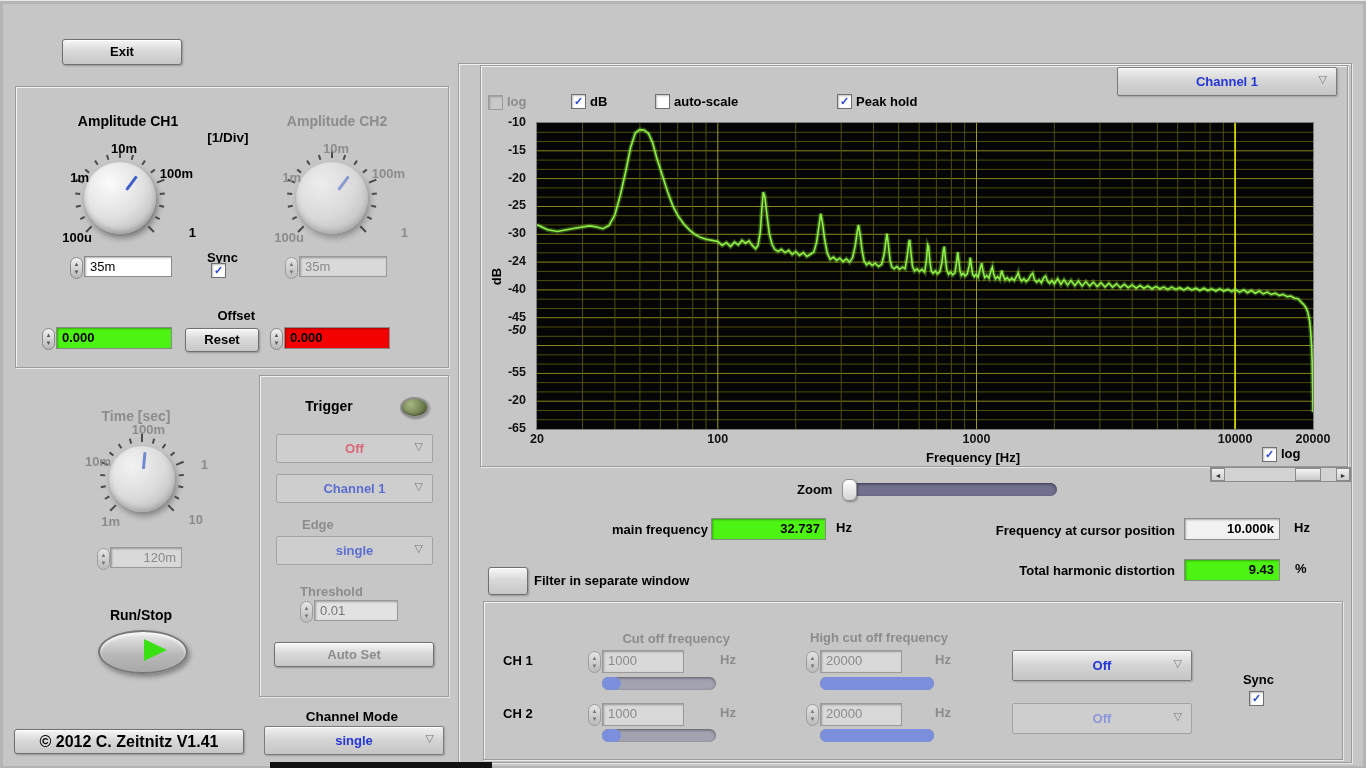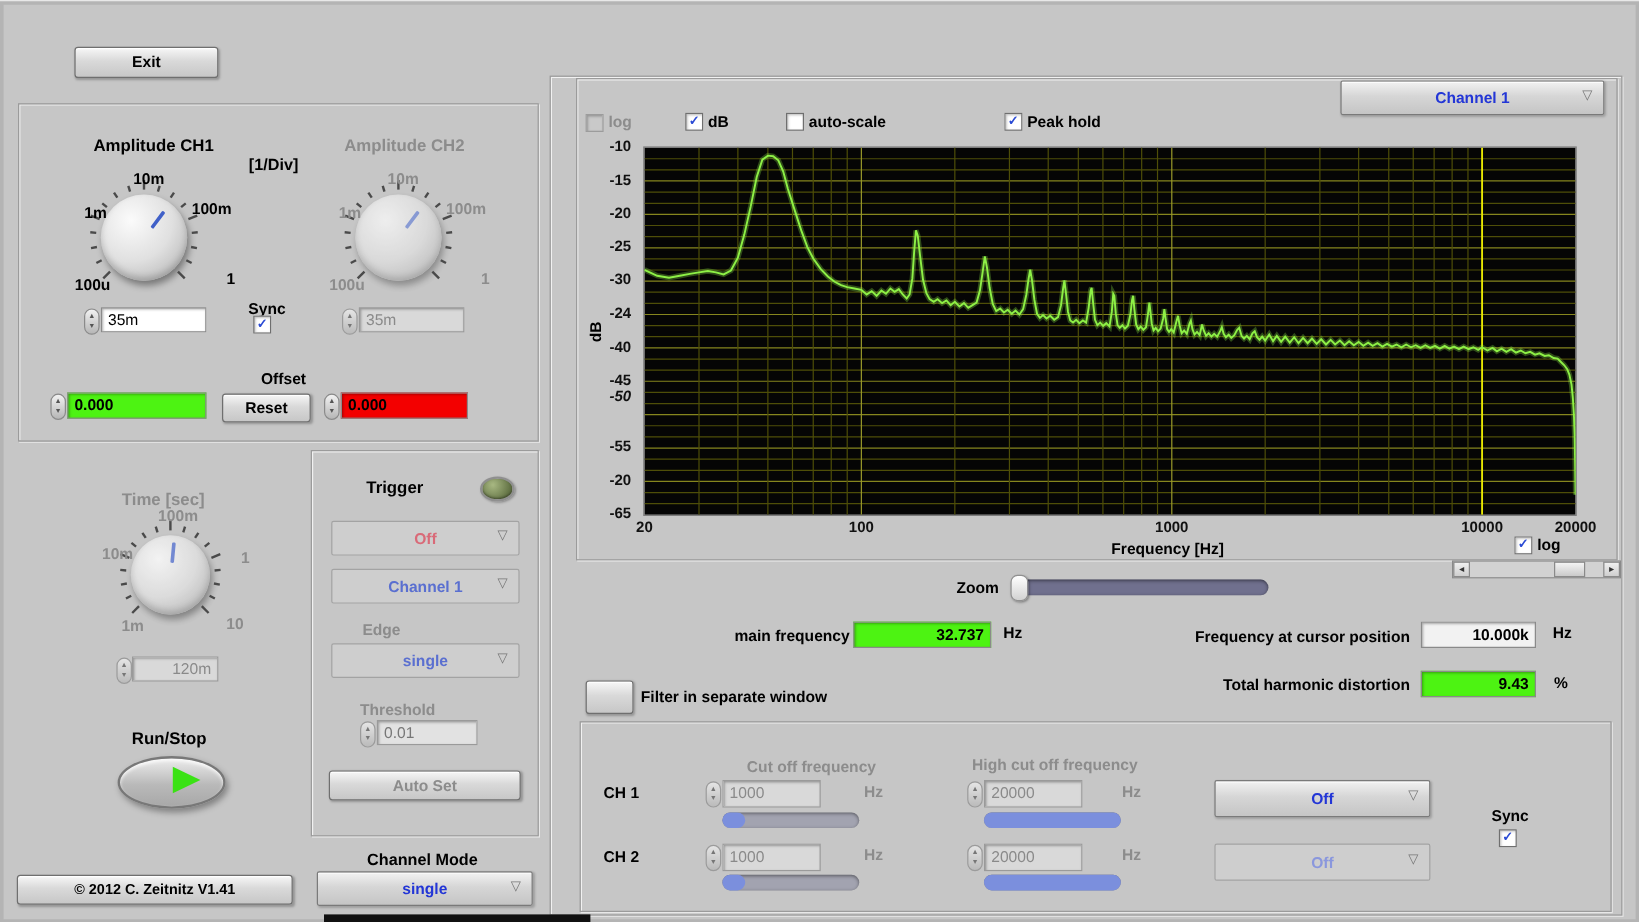--- a/index.html
+++ b/index.html
@@ -183,21 +183,21 @@
       <i class="d">▼</i>
     </span>
   <div class="field dis ctr" style="left:110px;top:546px;width:72px;height:21px">120m</div>
 
   <span class="abs b" style="left:91px;top:606px;width:100px;font-size:14px;text-align:center">Run/Stop</span>
   <div class="abs" style="left:98px;top:629px;width:86px;height:40px;border-radius:50%;border:2px solid #787878;
        background:linear-gradient(180deg,#ececec,#b9b9b9 55%,#a8a8a8);box-shadow:2px 3px 5px rgba(0,0,0,.35),inset 0 2px 3px rgba(255,255,255,.8)">
     <div class="abs" style="left:44px;top:7px;width:0;height:0;border-left:23px solid #3ae214;border-top:11px solid transparent;border-bottom:11px solid transparent"></div>
   </div>
 
-  <div class="btn" style="left:14px;top:728px;width:228px;height:23px;line-height:23px;font-size:12px">© 2012  C. Zeitnitz V1.41</div>
+  <div class="btn" style="left:14px;top:728px;width:228px;height:23px;line-height:23px;font-size:16px">© 2012  C. Zeitnitz V1.41</div>
 
   <div class="panel" style="left:259px;top:374px;width:188px;height:320px"></div>
   <span class="abs b" style="left:289px;top:397px;width:80px;font-size:14px;text-align:center">Trigger</span>
   <div class="led" style="left:400px;top:396px;width:25px;height:17px"></div>
   <div class="dd dis" style="left:276px;top:433px;width:155px;height:27px;line-height:27px;color:#d96a78">
     <span>Off</span><span class="tri">▽</span>
   </div>
   <div class="dd dis" style="left:276px;top:473px;width:155px;height:27px;line-height:27px;color:#5a6fd0">
     <span>Channel 1</span><span class="tri">▽</span>
   </div>

